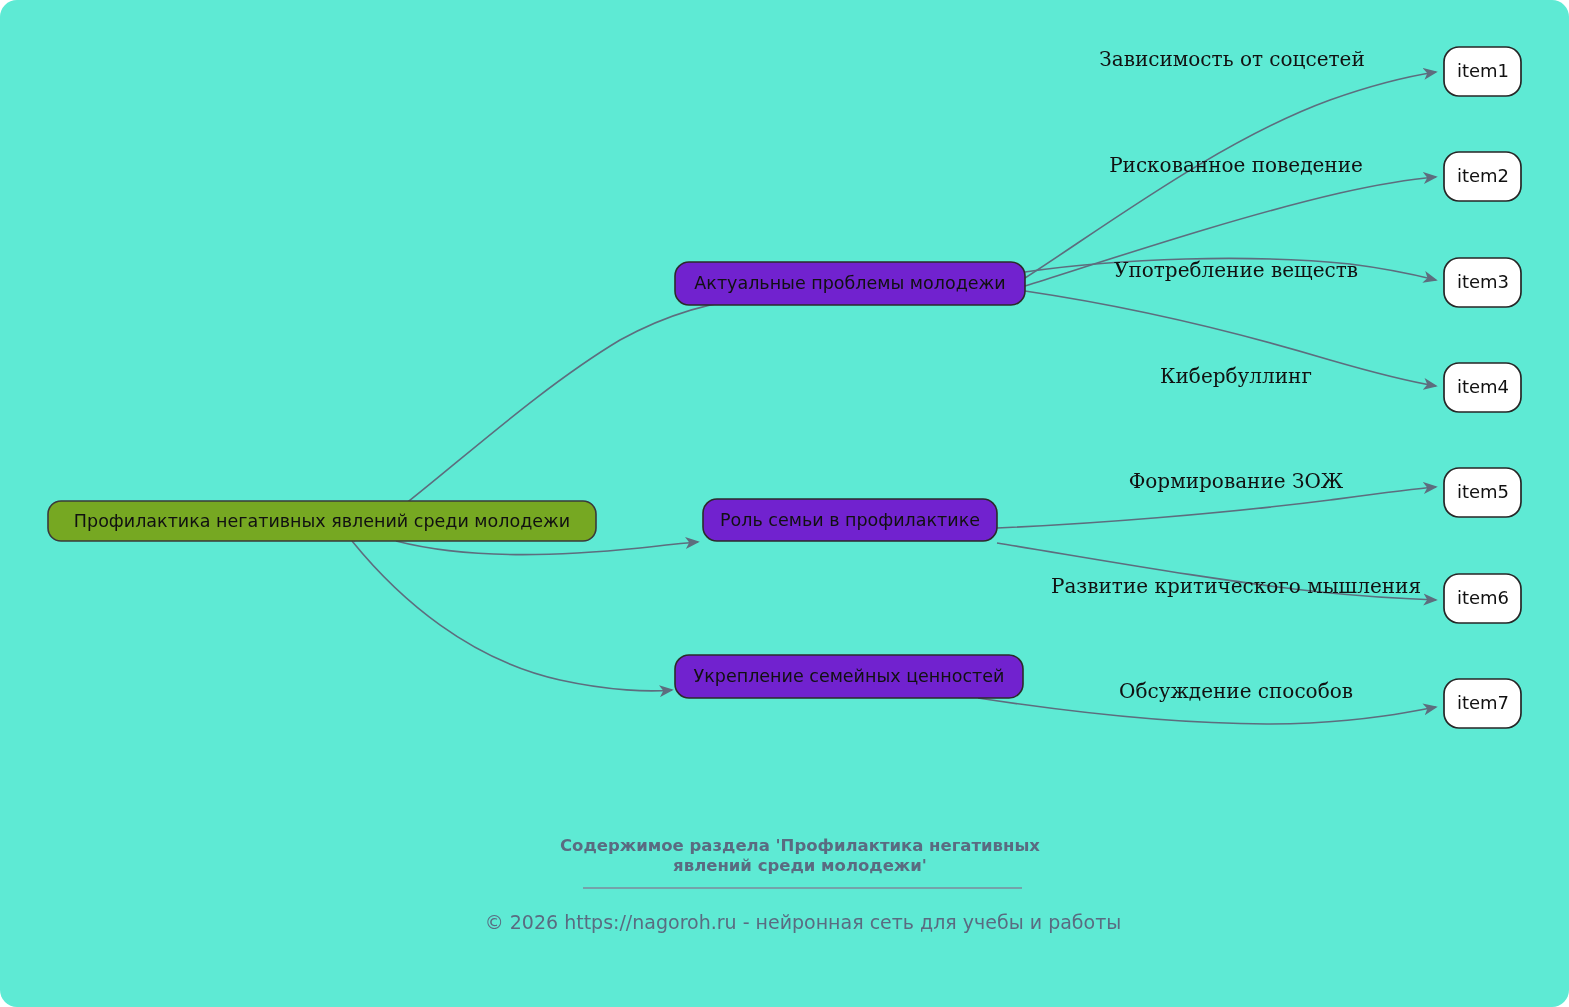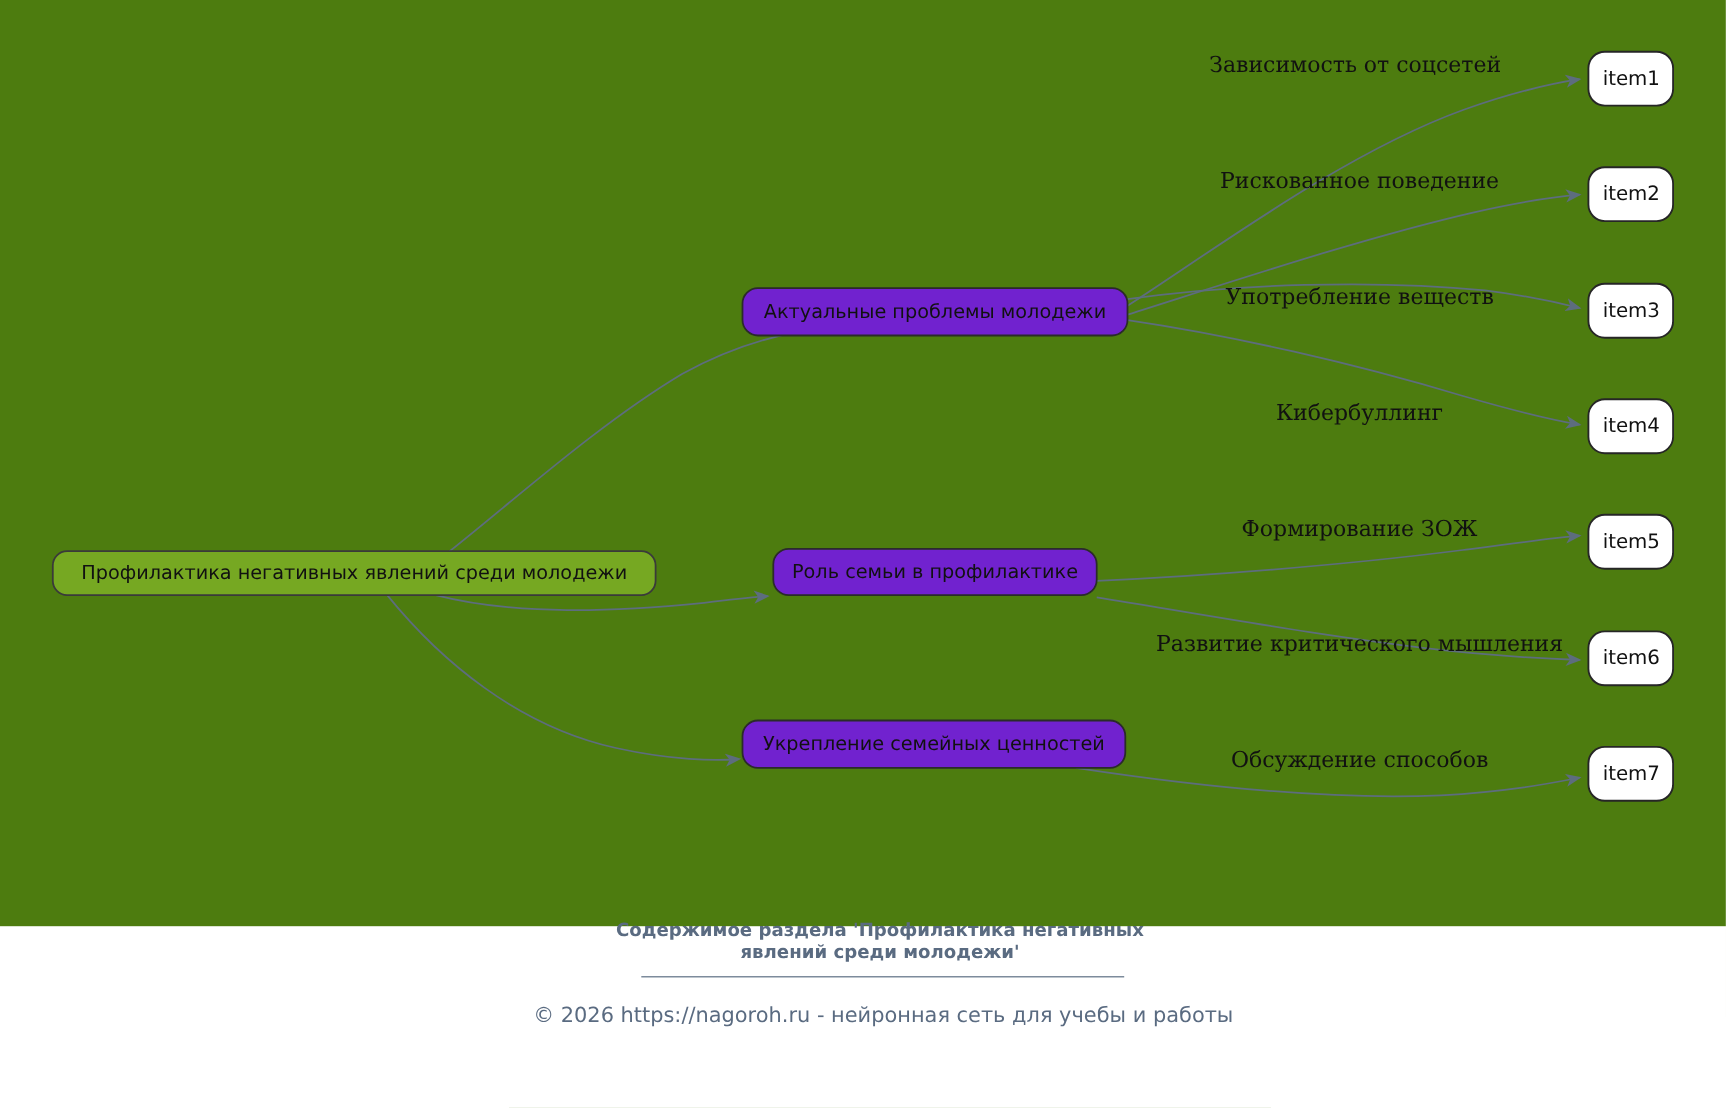--- a/index.html
+++ b/index.html
@@ -10,22 +10,23 @@
   }
   body {
     width: 1569px;
     height: 1007px;
     overflow: hidden;
     font-family: "DejaVu Sans", sans-serif;
   }
   #canvas {
     position: relative;
     width: 1569px;
-    height: 842px;
-    background: #4d7c0f;
+    height: 1007px;
+    background: #5eead4;
+    border-radius: 17px;
   }
   svg#diagram {
     position: absolute;
     left: 0;
     top: 0;
     width: 1569px;
     height: 1007px;
     display: block;
   }
   .edge-path {

